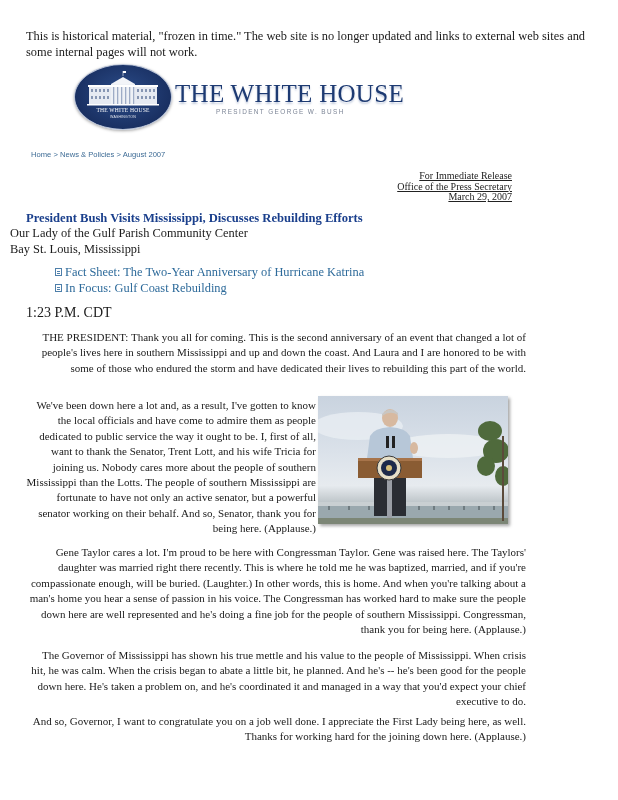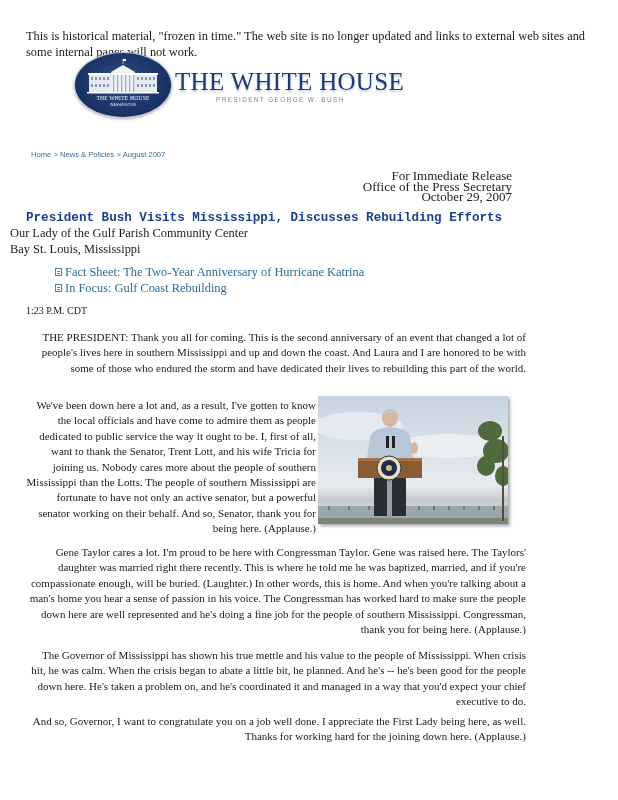--- a/index.html
+++ b/index.html
@@ -19,21 +19,21 @@
       position: absolute;
       left: 26px;
       top: 28px;
       width: 570px;
       font-size: 12.4px;
       line-height: 16px;
     }
     .logo {
       position: absolute;
       left: 74px;
-      top: 52px;
+      top: 64px;
       width: 330px;
       height: 68px;
     }
     .seal {
       position: absolute;
       left: 0;
       top: 0;
       width: 96px;
       height: 64px;
       border-radius: 50%;
@@ -95,29 +95,30 @@
       color: #3d6b95;
       white-space: nowrap;
     }
     .breadcrumb a { color: #3d6b95; text-decoration: none; }
     .breadcrumb .sep { color: #3d6b95; }
     .release {
       position: absolute;
       right: 106px;
       top: 171px;
       text-align: right;
-      font-size: 13px;
+      font-size: 10px;
       line-height: 10.5px;
       color: #222;
+      text-decoration: underline;
     }
     .headline {
       position: absolute;
       left: 26px;
       top: 211px;
-      font-family: Liberation Mono, monospace;
+      font-family: Liberation Serif, serif;
       font-weight: bold;
       font-size: 12.6px;
       color: #1a3f8c;
       white-space: nowrap;
     }
     .location {
       position: absolute;
       left: 10px;
       top: 226px;
       font-size: 12.4px;
@@ -155,21 +156,21 @@
     .doc-icon::after {
       content: "";
       position: absolute;
       left: 1px; right: 1px; top: 4px;
       border-top: 1px solid #4e7faa;
     }
     .time {
       position: absolute;
       left: 26px;
       top: 305px;
-      font-size: 10px;
+      font-size: 14px;
     }
     .para {
       position: absolute;
       left: 26px;
       font-size: 11px;
       line-height: 15.4px;
       color: #1a1a1a;
       text-align: right;
     }
     .p1 { top: 330px; width: 500px; }
@@ -253,21 +254,21 @@
   <a href="#">Home</a>
   <span class="sep">&gt;</span>
   <a href="#">News &amp; Policies</a>
   <span class="sep">&gt;</span>
   <a href="#">August 2007</a>
 </div>
 
 <div class="release">
   <div>For Immediate Release</div>
   <div>Office of the Press Secretary</div>
-  <div>October 29, 2007</div>
+  <div>March 29, 2007</div>
 </div>
 
 <div class="headline">President Bush Visits Mississippi, Discusses Rebuilding Efforts</div>
 
 <div class="location">
   <div>Our Lady of the Gulf Parish Community Center</div>
   <div>Bay St. Louis, Mississippi</div>
 </div>
 
 <div class="related">

